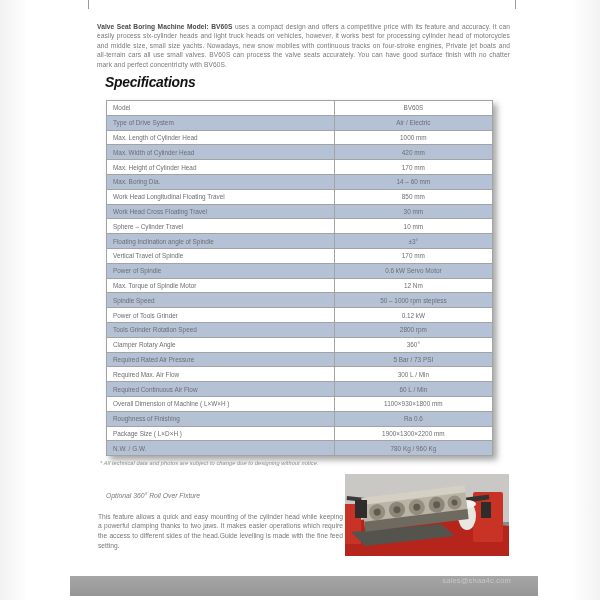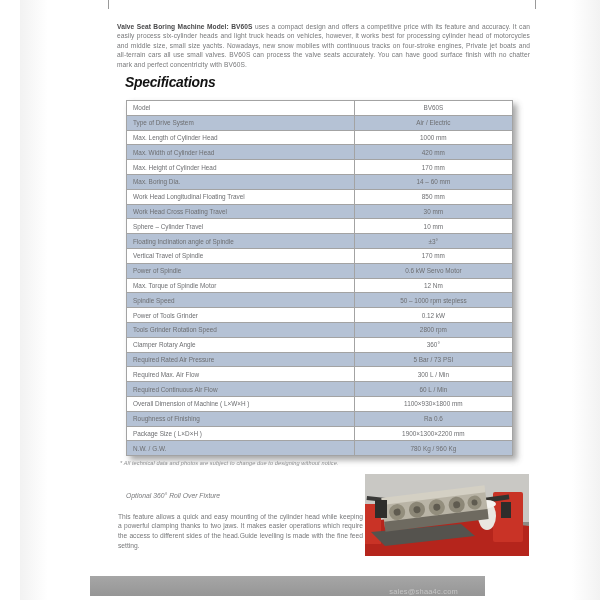--- a/index.html
+++ b/index.html
@@ -3,21 +3,21 @@
 <meta charset="utf-8">
 <style>
   html,body{margin:0;padding:0;}
   body{
     width:600px;height:600px;position:relative;overflow:hidden;
     background:#ffffff;
     font-family:"Liberation Sans", sans-serif;
     -webkit-font-smoothing:antialiased;
   }
   .page{position:absolute;inset:0;background:
-    linear-gradient(90deg,#f2f2f2 0,#ffffff 28px calc(100% - 28px),#f2f2f2 100%); margin-left: 20px;}
+    linear-gradient(90deg,#f2f2f2 0,#ffffff 28px calc(100% - 28px),#f2f2f2 100%);}
   .cropmark{position:absolute;top:0;width:1px;height:9px;background:#9a9a9a;}
   .cropmark.left{left:88px;}
   .cropmark.right{left:515px;}
 
   .intro{
     position:absolute;left:97px;top:15px;width:413px;
     font-size:6.6px;line-height:9.6px;color:#77787a;
     text-align:justify;letter-spacing:.1px;
   }
   .intro b{color:#48484a;font-weight:bold;}
@@ -58,23 +58,23 @@
     position:absolute;left:98px;top:505px;width:245px;
     font-size:6.7px;line-height:9.8px;color:#77787a;text-align:justify;
   }
 
   .photo{
     position:absolute;left:345px;top:474px;width:164px;height:82px;
     overflow:hidden;
   }
 
   .footer-bar{
-    position:absolute;left:70px;top:576px;width:395px;height:20px;
+    position:absolute;left:70px;top:576px;width:468px;height:20px;
     background:linear-gradient(180deg,#a6a6a6,#969696);
-    display:flex;align-items:flex-end;justify-content:flex-end;
+    display:flex;align-items:flex-start;justify-content:flex-end;
     padding-right:27px;box-sizing:border-box;
   }
   .footer-email{font-size:7.5px;color:#c6c6c6;letter-spacing:.2px;}
 </style>
 </head>
 <body>
 
 <div class="page">
 
   <div class="cropmark left"></div>

